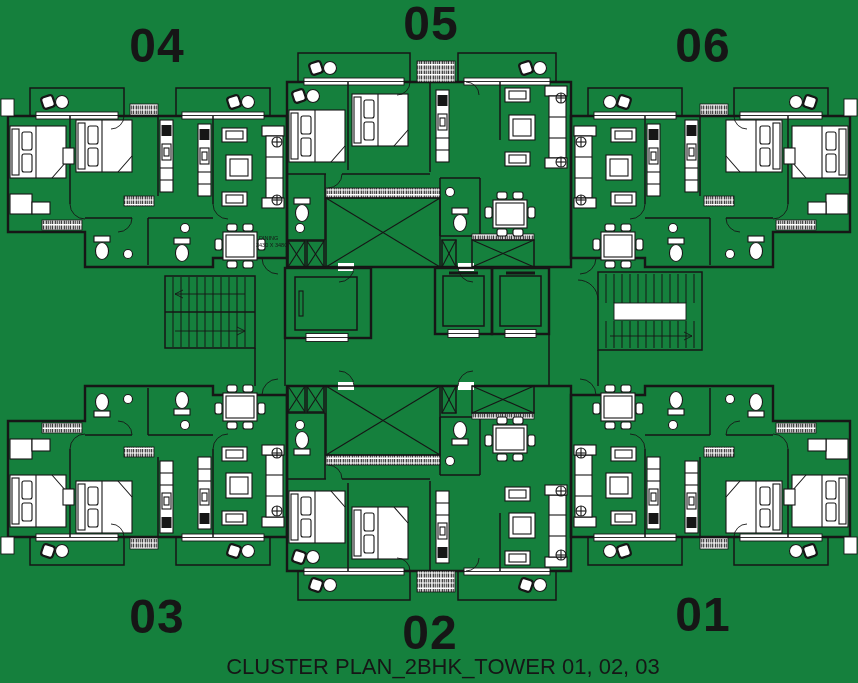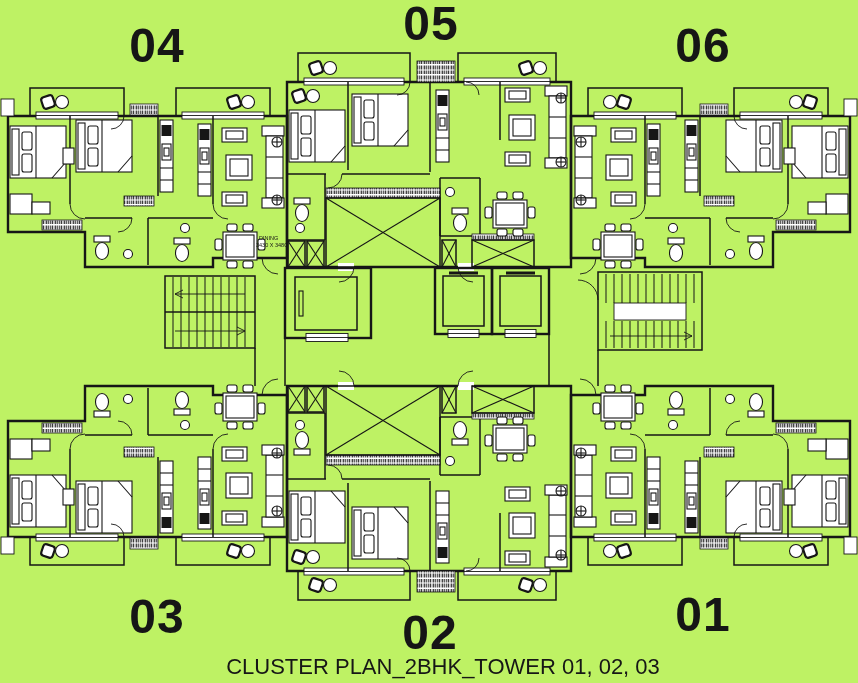--- a/index.html
+++ b/index.html
@@ -1,16 +1,16 @@
 <!DOCTYPE html>
 <html><head>
 <meta charset="utf-8">
 <style>
   html,body{margin:0;padding:0;background:#ffffff;}
-  .plan-wrap{position:relative;width:858px;height:683px;background:#bef264;overflow:hidden;}
+  .plan-wrap{position:relative;width:858px;height:683px;background:#15803d;overflow:hidden;}
   svg{display:block;}
   .wall{fill:none;stroke:#161616;stroke-width:2.4;stroke-linejoin:miter;}
   .wall-thin{fill:none;stroke:#161616;stroke-width:1.5;}
   .furn{fill:#ffffff;stroke:#161616;stroke-width:1.1;}
   .furnline{fill:none;stroke:#161616;stroke-width:1.1;}
   .dark{fill:#161616;stroke:none;}
   .sill{fill:#ffffff;stroke:#161616;stroke-width:0.9;}
   .arc{fill:none;stroke:#161616;stroke-width:0.9;}
   .tread{stroke:#161616;stroke-width:1;}
   .gap{fill:#ffffff;stroke:none;}

